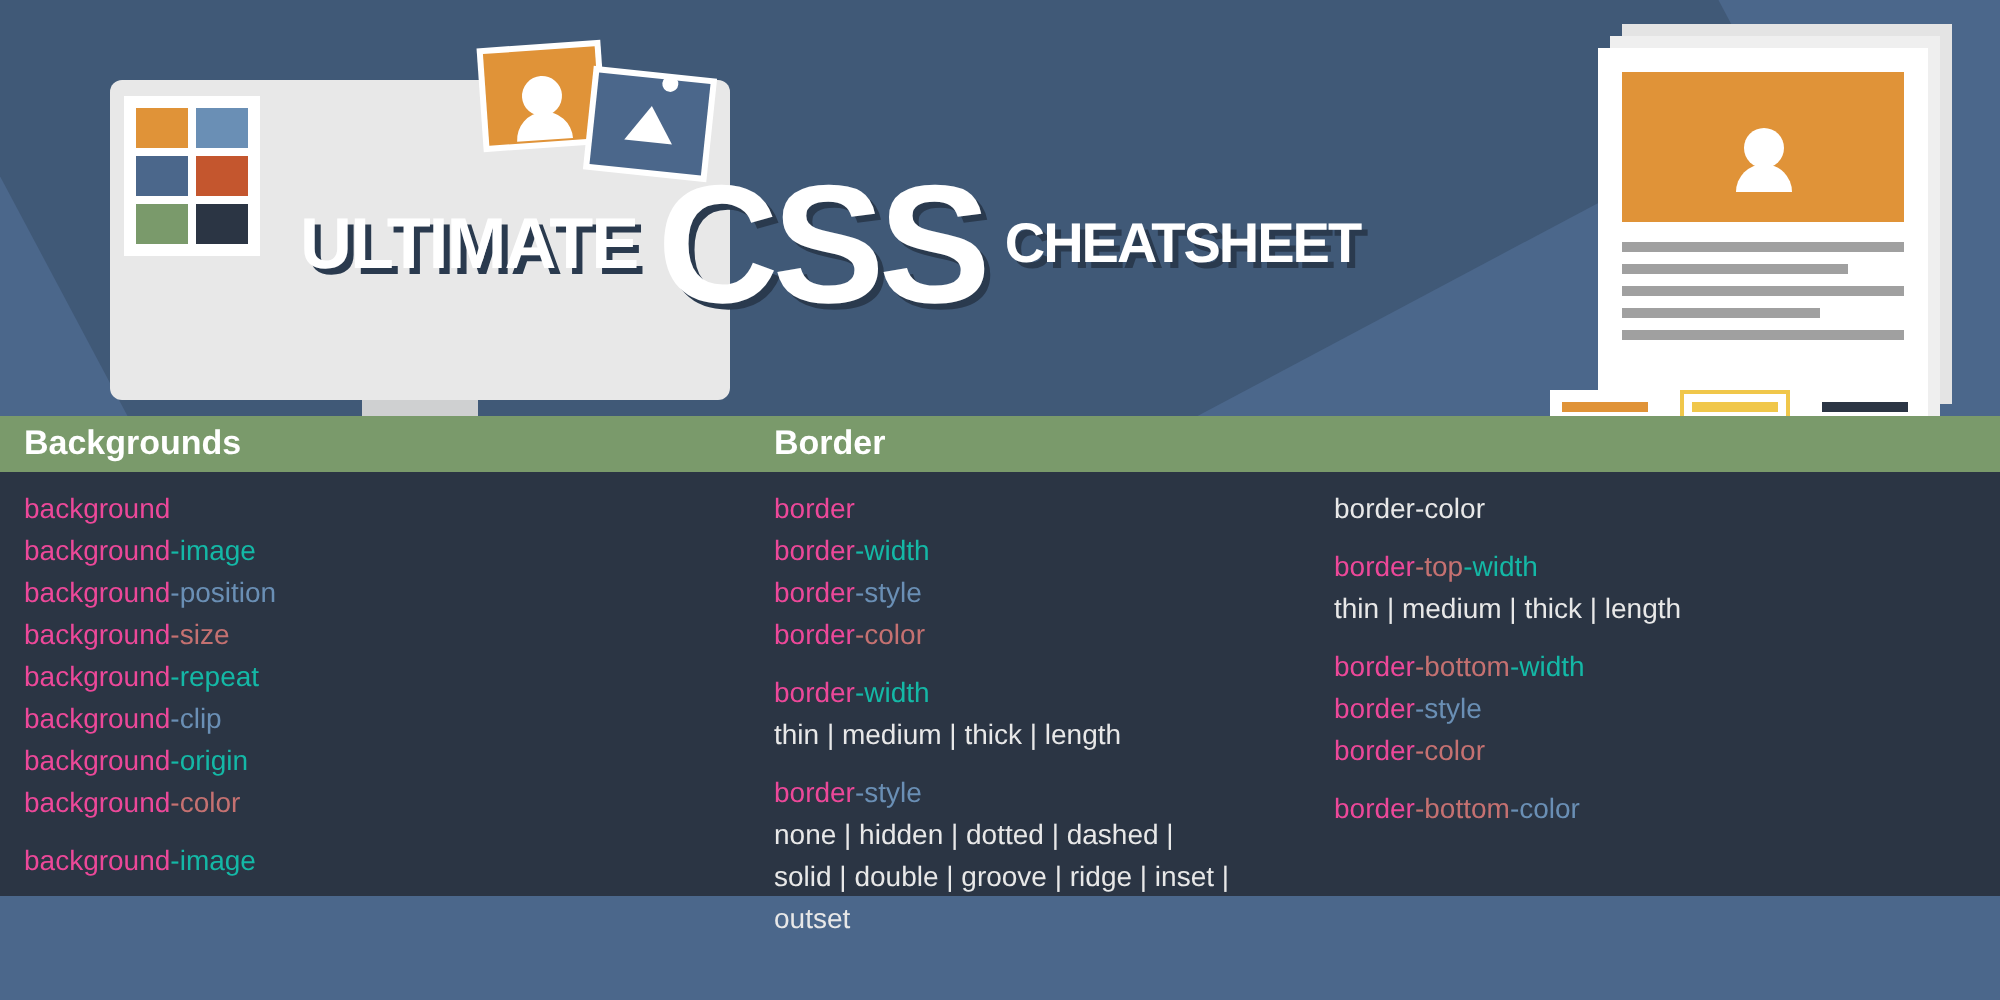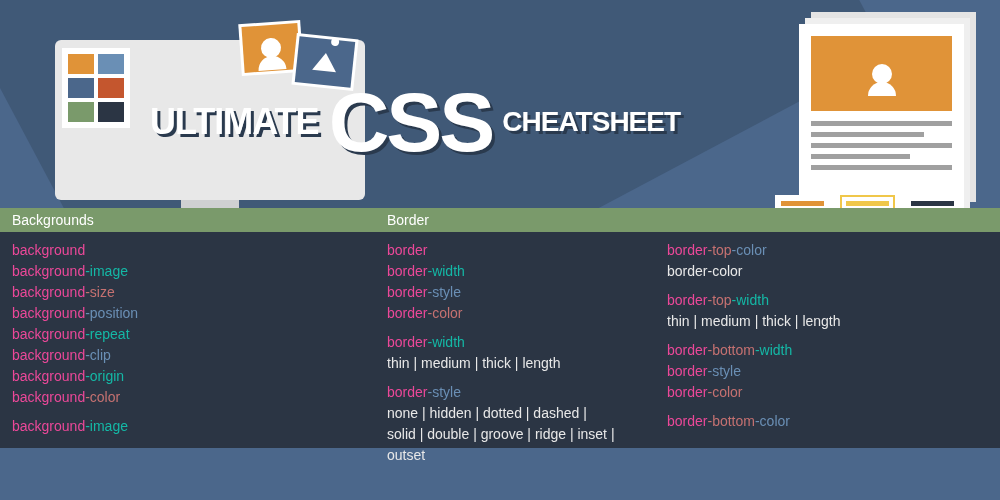--- a/index.html
+++ b/index.html
@@ -25,21 +25,21 @@
 .mtn:before{content:'';position:absolute;width:8px;height:8px;background:#fff;border-radius:50%;left:4px;top:-16px}
 .docs{position:absolute;right:30px;top:18px;z-index:3}
 .doc{position:absolute;width:165px;height:190px;background:#fff;padding:12px}
 .doc .pic{height:75px;display:flex;align-items:center;justify-content:center;margin-bottom:10px}
 .doc .line{height:5px;background:#a0a0a0;margin-bottom:6px}
 .smalldocs{position:absolute;right:40px;top:195px;z-index:4;display:flex;gap:10px}
 .sdoc{width:55px;height:55px;background:#fff;padding:6px;display:flex;flex-direction:column;gap:4px}
 .sdoc div{height:5px}
 .content{display:flex;height:240px;background:#2b3544}
 .col{flex-shrink:0}
-.col-header{background:#7a9a6b;color:#fff;padding:4px 12px;font-size:14px;font-weight:400}
+.col-header{background:#7a9a6b;color:#fff;padding:4px 12px;font-size:17px;font-weight:700}
 .props{padding:8px 12px;font-size:14px;line-height:1.5}
 .prop{white-space:nowrap}
 .o{color:#ec4899}
 .g{color:#14b8a6}
 .b{color:#6a8fb5}
 .r{color:#c57171}
 .w{color:#e8e8e8}
 .group{margin-bottom:8px}
 </style>
 </head>
@@ -114,22 +114,22 @@
   </div>
 </div>
 
 <div class="content">
   <div class="col" style="width:375px">
     <div class="col-header">Backgrounds</div>
     <div class="props">
       <div class="group" id="bg-props">
           <div class="prop"><span class="o">background</span></div>
           <div class="prop"><span class="o">background</span><span class="g">-image</span></div>
+          <div class="prop"><span class="o">background</span><span class="b">-position</span></div>
           <div class="prop"><span class="o">background</span><span class="r">-size</span></div>
-          <div class="prop"><span class="o">background</span><span class="b">-position</span></div>
           <div class="prop"><span class="o">background</span><span class="g">-repeat</span></div>
           <div class="prop"><span class="o">background</span><span class="b">-clip</span></div>
           <div class="prop"><span class="o">background</span><span class="g">-origin</span></div>
           <div class="prop"><span class="o">background</span><span class="r">-color</span></div>
         </div>
       <div class="group">
         <div class="prop" id="bg-ex-p"><span class="o">background</span><span class="g">-image</span></div>
 
       </div>
     </div>
@@ -148,21 +148,20 @@
           <div class="prop" id="bd-g2p"><span class="o">border</span><span class="g">-width</span></div>
           <div class="prop w">thin | medium | thick | length</div>
         </div>
         <div class="group">
           <div class="prop" id="bd-g3p"><span class="o">border</span><span class="b">-style</span></div>
           <div class="prop w" style="white-space:normal">none | hidden | dotted | dashed | solid | double | groove | ridge | inset | outset</div>
         </div>
       </div>
       <div>
         <div class="group">
-          <div class="prop" id="bd2-g1p"><span class="o">border</span><span class="r">-top</span><span class="b">-color</span></div>
           <div class="prop w">border-color</div>
         </div>
         <div class="group">
           <div class="prop" id="bd2-g2p"><span class="o">border</span><span class="r">-top</span><span class="g">-width</span></div>
           <div class="prop w">thin | medium | thick | length</div>
         </div>
         <div class="group" id="bd2-g3">
             <div class="prop"><span class="o">border</span><span class="r">-bottom</span><span class="g">-width</span></div>
             <div class="prop"><span class="o">border</span><span class="b">-style</span></div>
             <div class="prop"><span class="o">border</span><span class="r">-color</span></div>

